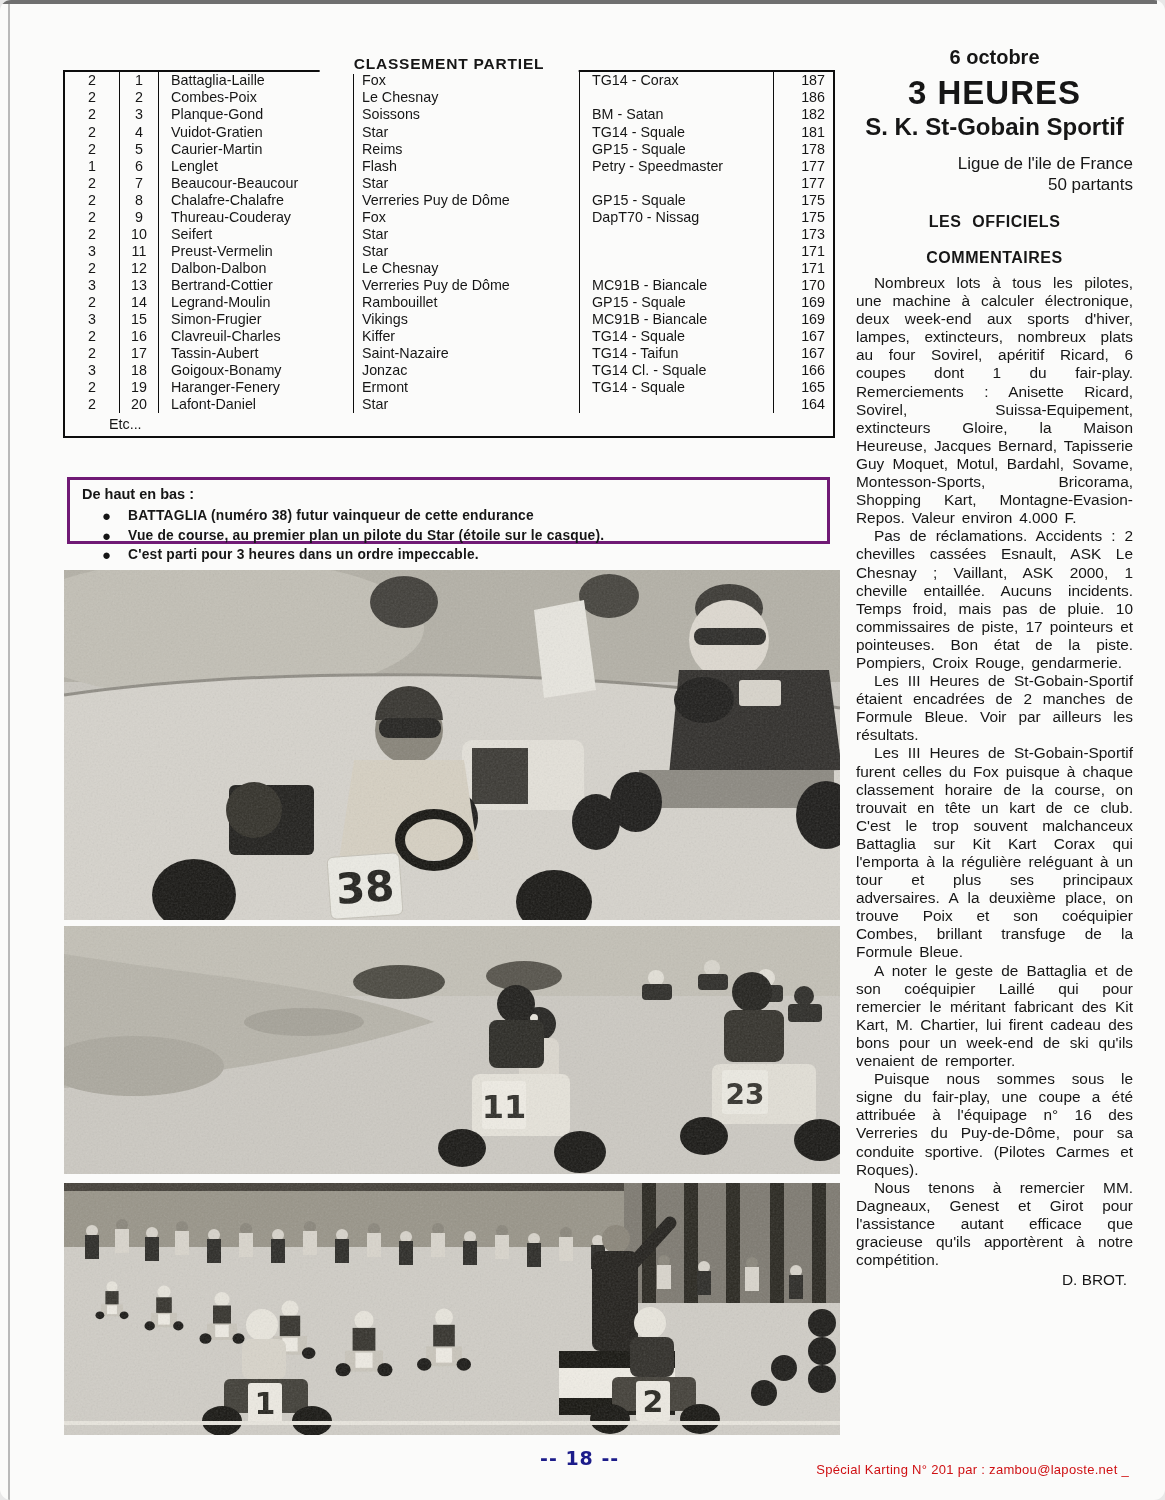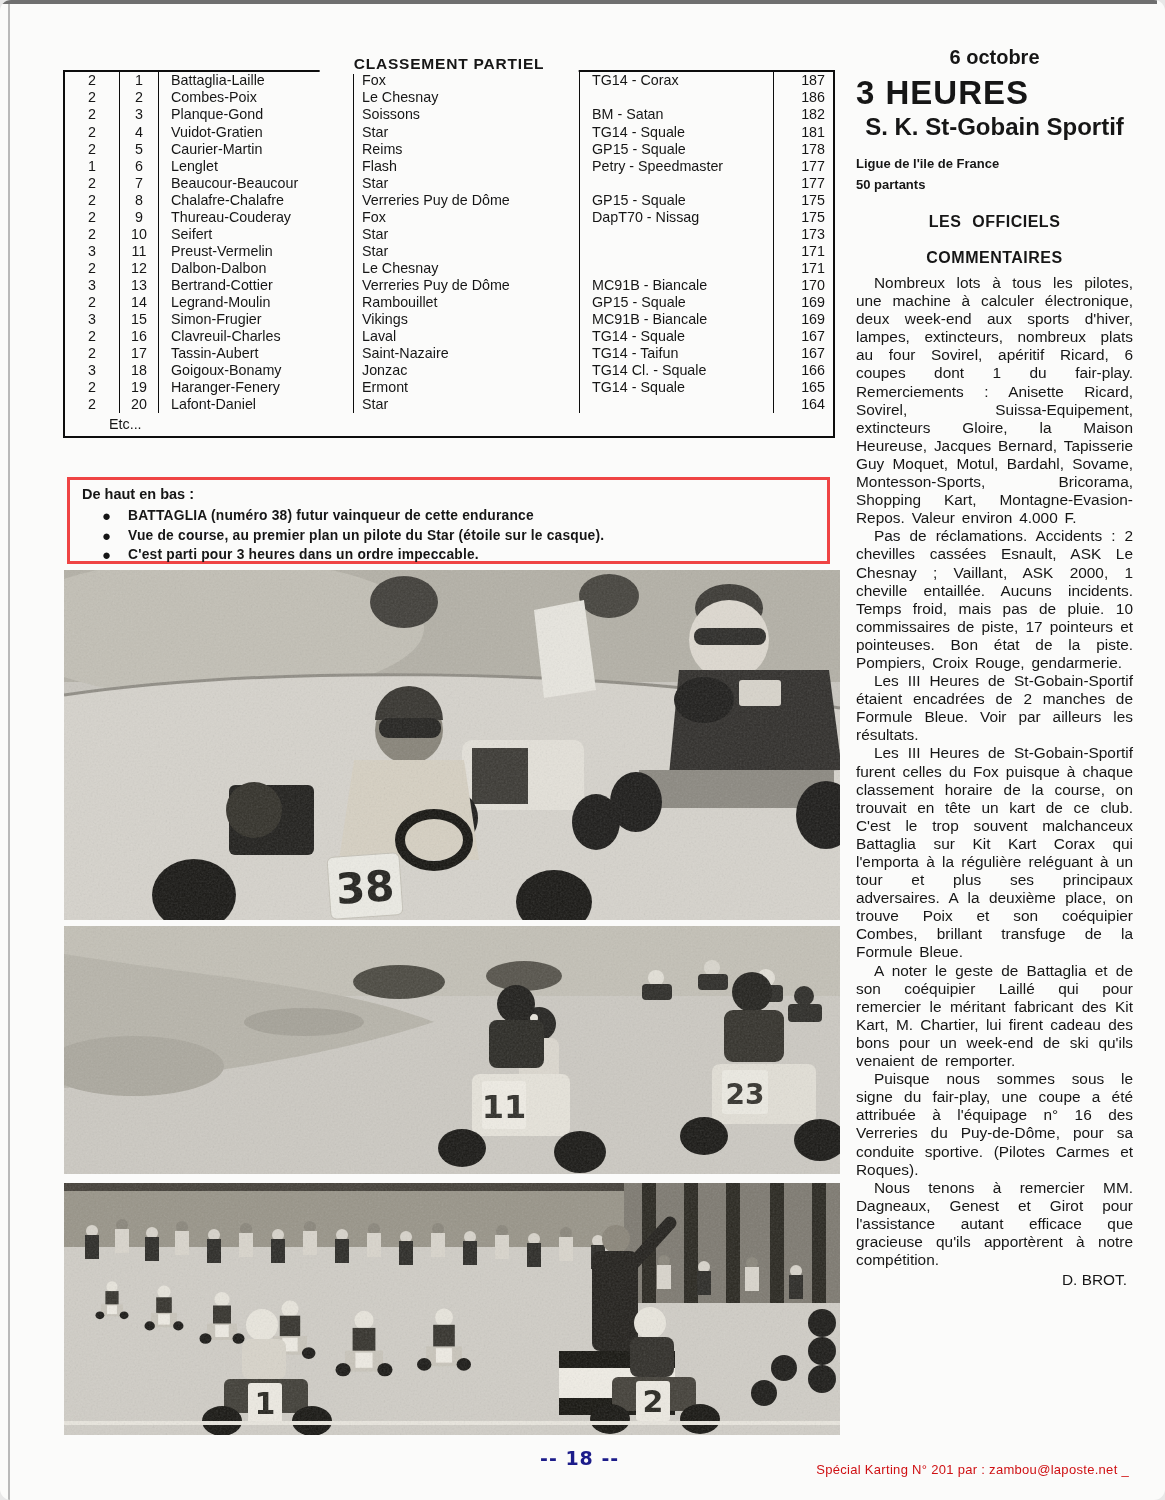--- a/index.html
+++ b/index.html
@@ -19,40 +19,40 @@
   .c{font-size:14.3px;line-height:1;display:flex;align-items:center;white-space:nowrap;overflow:visible;}
   .sep{border-right:1.5px solid #0d0d0d;}
   .cc{justify-content:center;}
   .cl{padding-left:12px;}
   .cl2{padding-left:8px;}
   .cr{justify-content:flex-end;padding-right:8px;}
   .hclubs{padding-left:22px;}
   .tetc{height:23px;display:flex;align-items:center;padding-left:44px;font-size:14.3px;}
 
   
-  .capbox{position:absolute;left:67px;top:477px;width:763px;height:87px;
-          border:3px solid #ef4444;box-sizing:border-box;padding:6px 12px;}
+  .capbox{position:absolute;left:67px;top:477px;width:763px;height:67px;
+          border:3px solid #701a75;box-sizing:border-box;padding:6px 12px;}
   .capintro{font-weight:bold;font-size:14.5px;margin-bottom:4px;}
   .capline{display:flex;align-items:center;gap:17px;padding-left:20px;line-height:19.5px;}
   .bullet{font-size:15px;line-height:1;}
   .captext{font-weight:bold;font-size:13.8px;letter-spacing:.2px;white-space:nowrap;}
 
   
   .photo{position:absolute;left:64px;width:776px;}
   .photo svg{display:block;width:100%;height:100%;}
   .photo1{top:570px;height:350px;}
   .photo2{top:926px;height:248px;}
   .photo3{top:1183px;height:252px;}
 
   
   .artcol{position:absolute;left:856px;top:46px;width:277px;}
   .artdate{text-align:center;font-weight:bold;font-size:20px;margin:0 0 6px;}
-  .arttitle{font-weight:bold;font-size:33px;letter-spacing:1px;margin:0 0 2px;line-height:36px;}
+  .arttitle{text-align:center;font-weight:bold;font-size:33px;letter-spacing:1px;margin:0 0 2px;line-height:36px;}
   .artorg{text-align:center;font-weight:bold;font-size:24px;margin:0 -10px 12px;white-space:nowrap;line-height:28px;}
-  .artleague{text-align:left;font-weight:bold;font-size:13px;line-height:21px;margin:0;}
+  .artleague{text-align:right;font-weight:normal;font-size:17px;line-height:21px;margin:0;}
   .headsm{text-align:center;font-weight:bold;font-size:16px;letter-spacing:.5px;word-spacing:6px;margin:18px 0 7px;}
   .officials{font-size:15.3px;line-height:20px;text-align:justify;text-indent:16px;word-spacing:3.5px;margin:0;}
   .bodyp{font-size:15.4px;line-height:18.1px;text-align:justify;text-indent:18px;word-spacing:2.6px;margin:0;}
   .sig{text-align:right;font-size:15.4px;padding-right:6px;margin-top:2px;}
 
   
   .pagenum{position:absolute;left:540px;top:1447px;font-weight:bold;font-size:19px;
            color:#1c1c8a;letter-spacing:1px;font-family:"DejaVu Sans",sans-serif;}
   .credit{position:absolute;right:36px;top:1462px;font-size:13px;color:#cf1013;letter-spacing:.3px;}
 </style>
@@ -183,21 +183,21 @@
         <div class="c cc sep">15</div>
         <div class="c cl sep">Simon-Frugier</div>
         <div class="c cl2 sep">Vikings</div>
         <div class="c cl sep">MC91B - Biancale</div>
         <div class="c cr">169</div>
       </div>
         <div class="trow">
         <div class="c cc sep">2</div>
         <div class="c cc sep">16</div>
         <div class="c cl sep">Clavreuil-Charles</div>
-        <div class="c cl2 sep">Laval</div>
+        <div class="c cl2 sep">Kiffer</div>
         <div class="c cl sep">TG14 - Squale</div>
         <div class="c cr">167</div>
       </div>
         <div class="trow">
         <div class="c cc sep">2</div>
         <div class="c cc sep">17</div>
         <div class="c cl sep">Tassin-Aubert</div>
         <div class="c cl2 sep">Saint-Nazaire</div>
         <div class="c cl sep">TG14 - Taifun</div>
         <div class="c cr">167</div>

